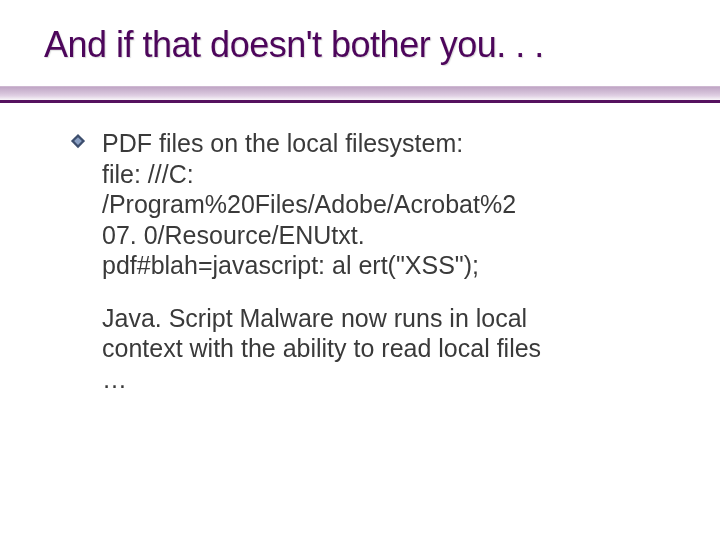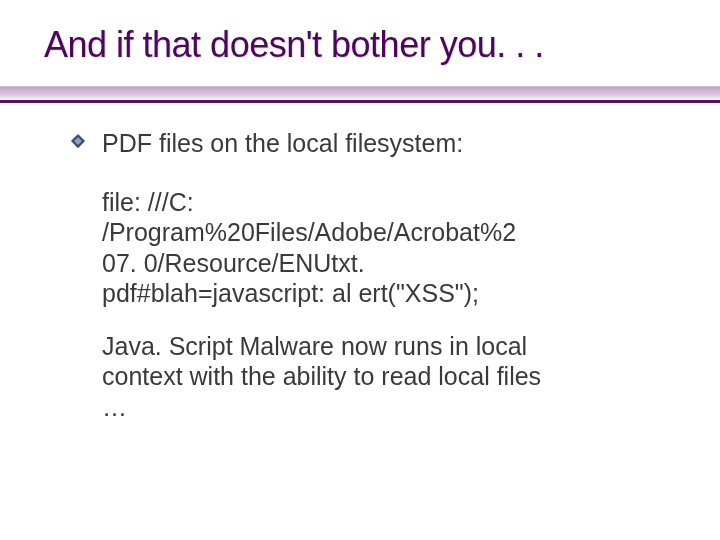--- a/index.html
+++ b/index.html
@@ -52,21 +52,20 @@
     left: 74px;
     top: 128px;
     right: 54px;
     color: #3a3a3a;
     font-size: 25px;
     line-height: 1.22;
   }
   .bullet-row {
     position: relative;
     padding-left: 28px;
-    margin-bottom: 28px;
   }
   .bullet-icon {
     position: absolute;
     left: -4px;
     top: 6px;
     width: 16px;
     height: 16px;
   }
   .bullet-icon svg { display: block; }
   .sub {

